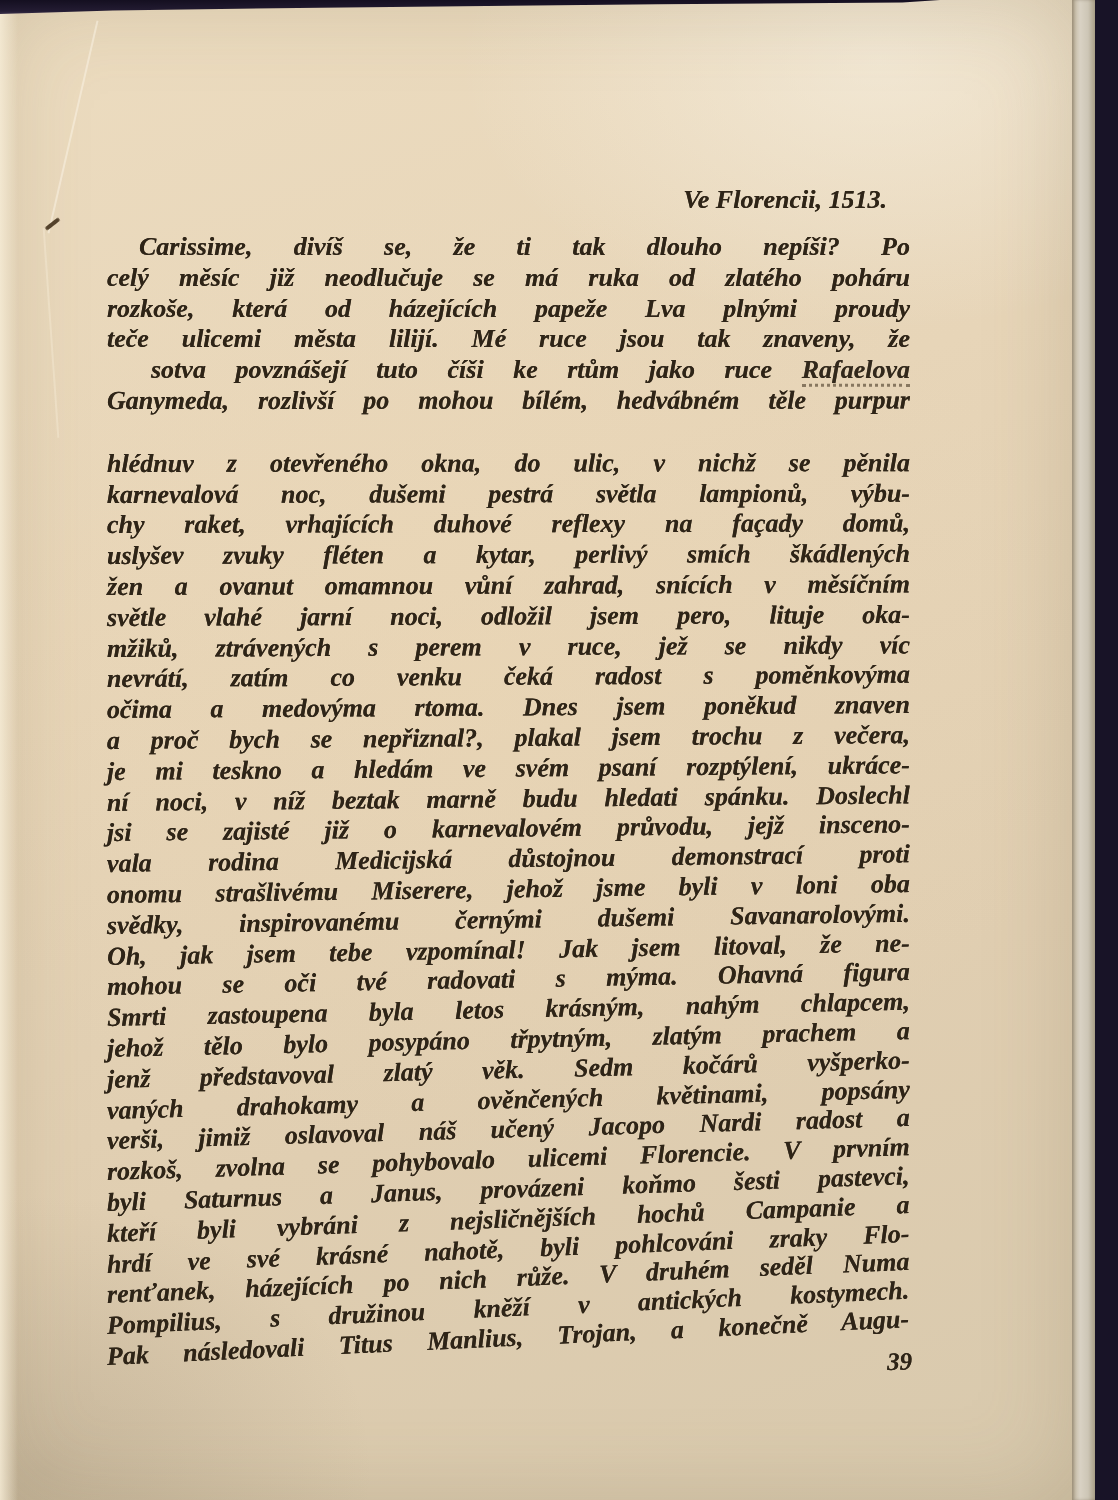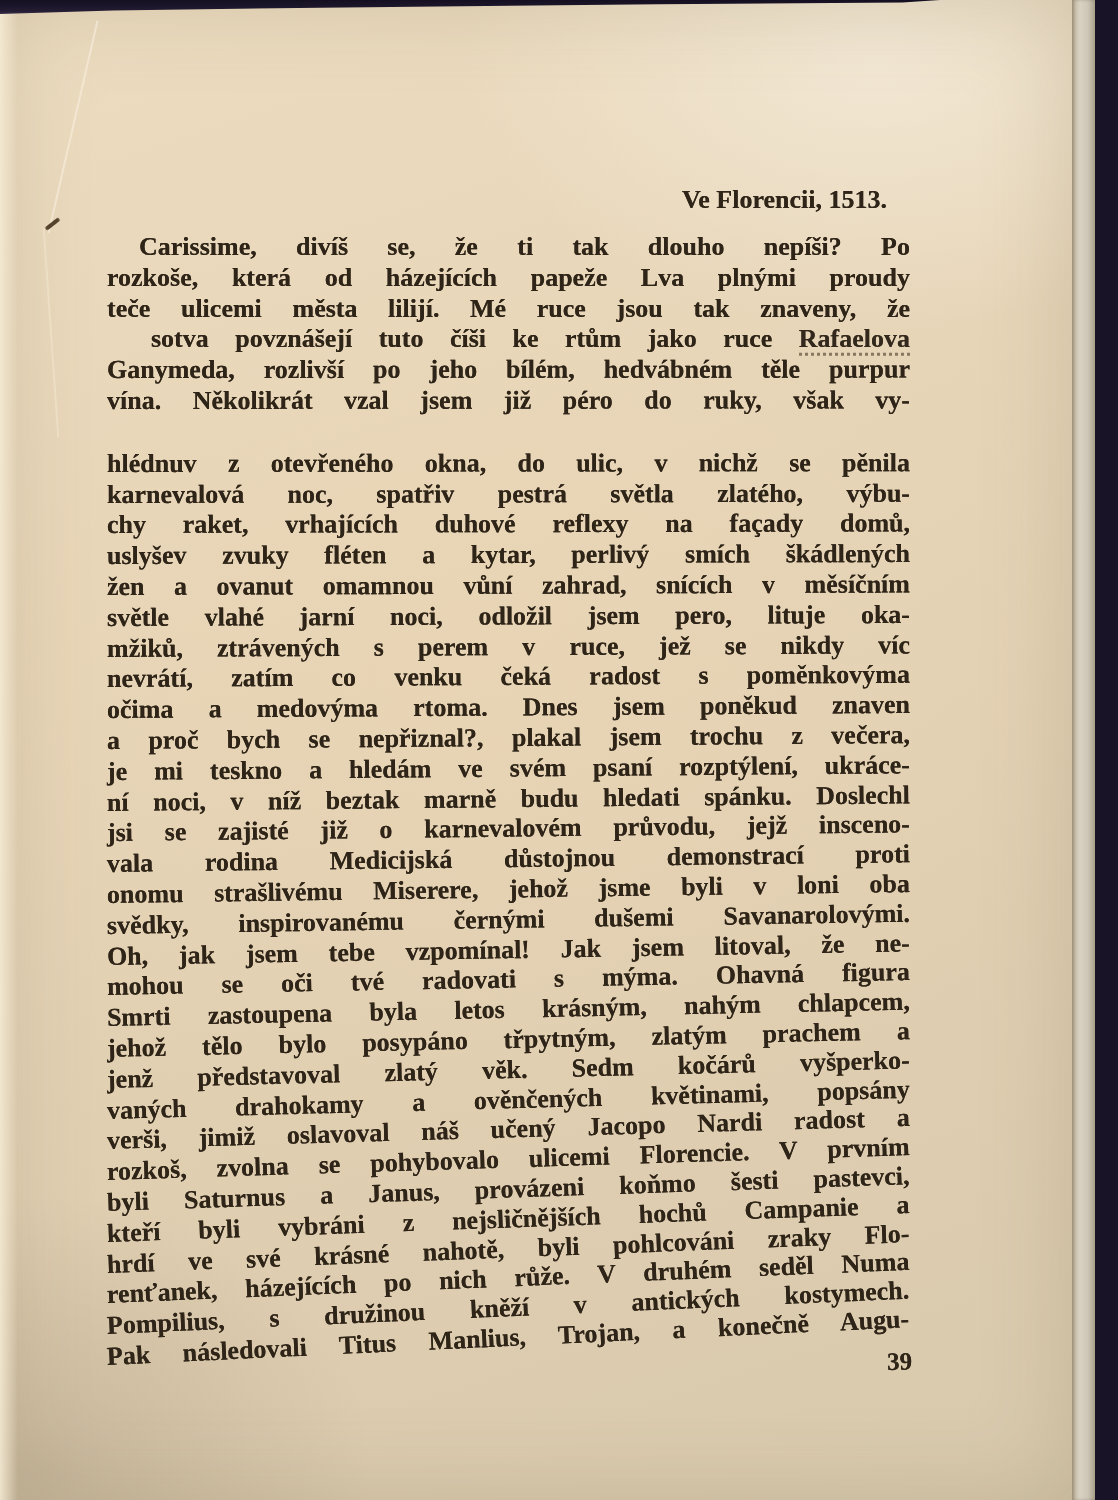--- a/index.html
+++ b/index.html
@@ -6,20 +6,21 @@
   html, body {
     width: 1118px; height: 1500px;
     overflow: hidden;
     background: #181327;
     font-family: "Liberation Serif", "DejaVu Serif", serif;
   }
   .photo {
     position: relative;
     width: 888px; height: 1500px;
     background: linear-gradient(175deg, #332c4e 0%, #241e3c 55%, #1a1430 100%);
+    font-style: italic;
   }
   
   .paper {
     position: absolute;
     left: 0; top: 0;
     width: 1072px; height: 1500px;
     background:
       radial-gradient(ellipse 700px 450px at 82% 4%, rgba(250,246,235,0.50), rgba(250,246,235,0) 60%),
       radial-gradient(ellipse 600px 500px at 4% 98%, rgba(110,96,74,0.20), rgba(110,96,74,0) 55%),
       radial-gradient(ellipse 900px 700px at 45% 45%, rgba(238,216,180,0.35), rgba(238,216,180,0) 70%),
@@ -107,27 +108,27 @@
   <div class="paper">
     <div class="left-page-edge"></div>
     <div class="crease crease-1"></div>
     <div class="crease crease-2"></div>
     <div class="pen-mark"></div>
 
     <div class="text-block">
       <div class="dateline">Ve Florencii, 1513.</div>
       <div>
           <div class="line indent" style="transform: rotate(0deg);">Carissime, divíš se, že ti tak dlouho nepíši? Po</div>
+          <div class="line" style="transform: rotate(-0.0007109deg);">celý měsíc již neodlučuje se má ruka od zlatého poháru</div>
           <div class="line" style="transform: rotate(-0.0035013deg);">rozkoše, která od házejících papeže Lva plnými proudy</div>
           <div class="line" style="transform: rotate(-0.008897deg);">teče ulicemi města lilijí. Mé ruce jsou tak znaveny, že</div>
           <div class="line" style="transform: rotate(-0.0172427deg); margin-left: 44px;">sotva povznášejí tuto číši ke rtům jako ruce <span class="deco-dotted">Rafaelova</span></div>
-          <div class="line" style="transform: rotate(-0.028807deg);">Ganymeda, rozlivší po jeho bílém, hedvábném těle purpur</div>
-          <div class="line" style="transform: rotate(-0.0438143deg);">vína. Několikrát vzal jsem již péro do ruky, však vy-</div>
+          <div class="line" style="transform: rotate(-0.028807deg);">Ganymeda, rozlivší po mohou bílém, hedvábném těle purpur</div>
           <div class="line" style="transform: rotate(-0.0624587deg); margin-top: 32px;">hlédnuv z otevřeného okna, do ulic, v nichž se pěnila</div>
-          <div class="line" style="transform: rotate(-0.0849131deg);">karnevalová noc, spatřiv pestrá světla zlatého, výbu-</div>
+          <div class="line" style="transform: rotate(-0.0849131deg);">karnevalová noc, dušemi pestrá světla lampionů, výbu-</div>
           <div class="line" style="transform: rotate(-0.111333deg);">chy raket, vrhajících duhové reflexy na façady domů,</div>
           <div class="line" style="transform: rotate(-0.141863deg);">uslyšev zvuky fléten a kytar, perlivý smích škádlených</div>
           <div class="line" style="transform: rotate(-0.176633deg);">žen a ovanut omamnou vůní zahrad, snících v měsíčním</div>
           <div class="line" style="transform: rotate(-0.215767deg);">světle vlahé jarní noci, odložil jsem pero, lituje oka-</div>
           <div class="line" style="transform: rotate(-0.259381deg);">mžiků, ztrávených s perem v ruce, jež se nikdy víc</div>
           <div class="line" style="transform: rotate(-0.307583deg);">nevrátí, zatím co venku čeká radost s poměnkovýma</div>
           <div class="line" style="transform: rotate(-0.360477deg);">očima a medovýma rtoma. Dnes jsem poněkud znaven</div>
           <div class="line" style="transform: rotate(-0.418161deg);">a proč bych se nepřiznal?, plakal jsem trochu z večera,</div>
           <div class="line" style="transform: rotate(-0.480729deg);">je mi teskno a hledám ve svém psaní rozptýlení, ukráce-</div>
           <div class="line" style="transform: rotate(-0.54827deg);">ní noci, v níž beztak marně budu hledati spánku. Doslechl</div>

